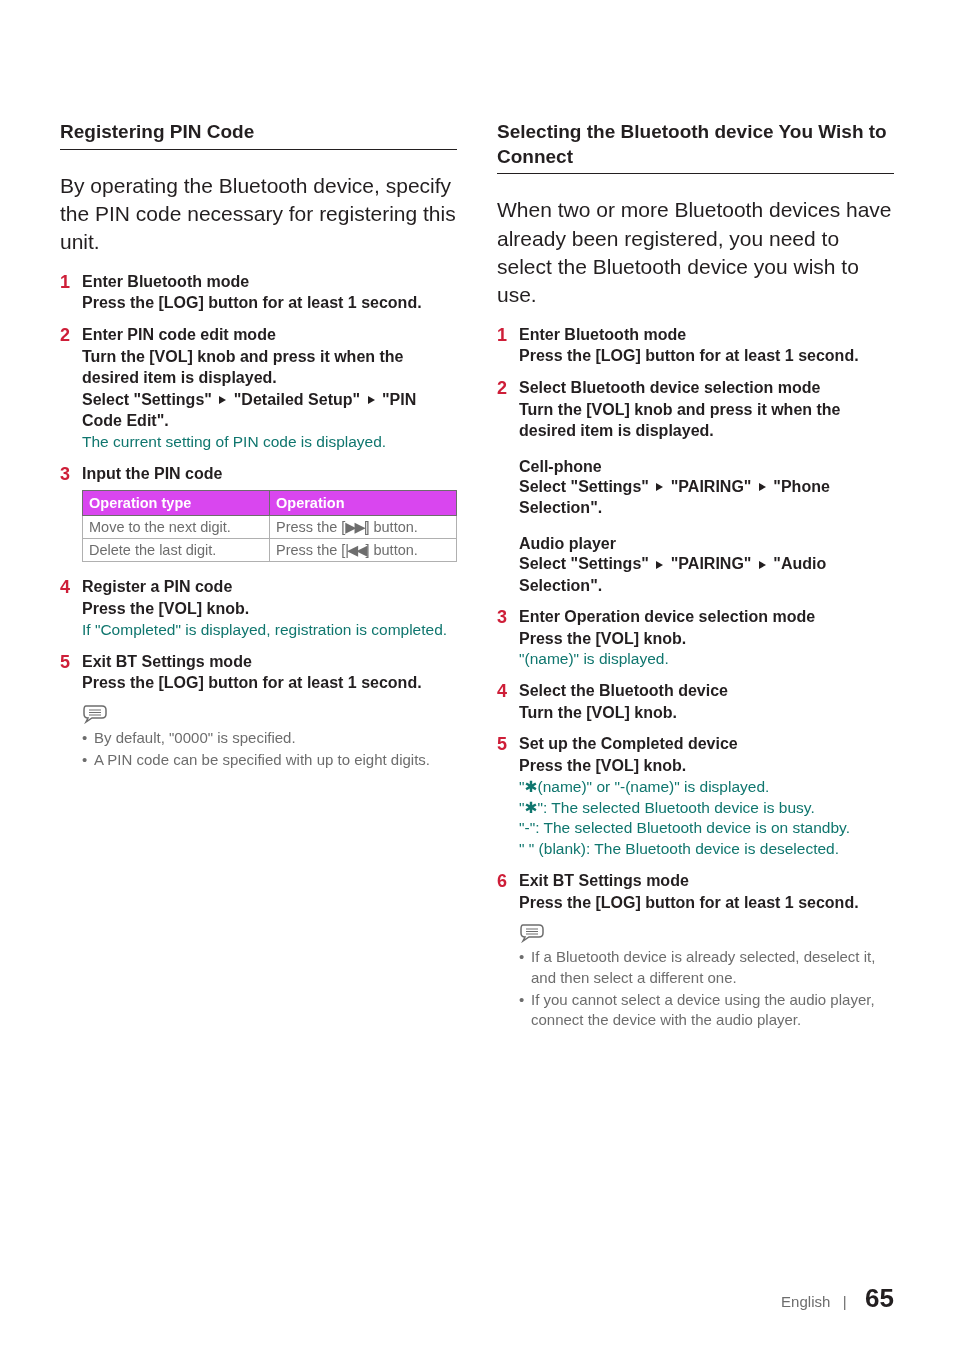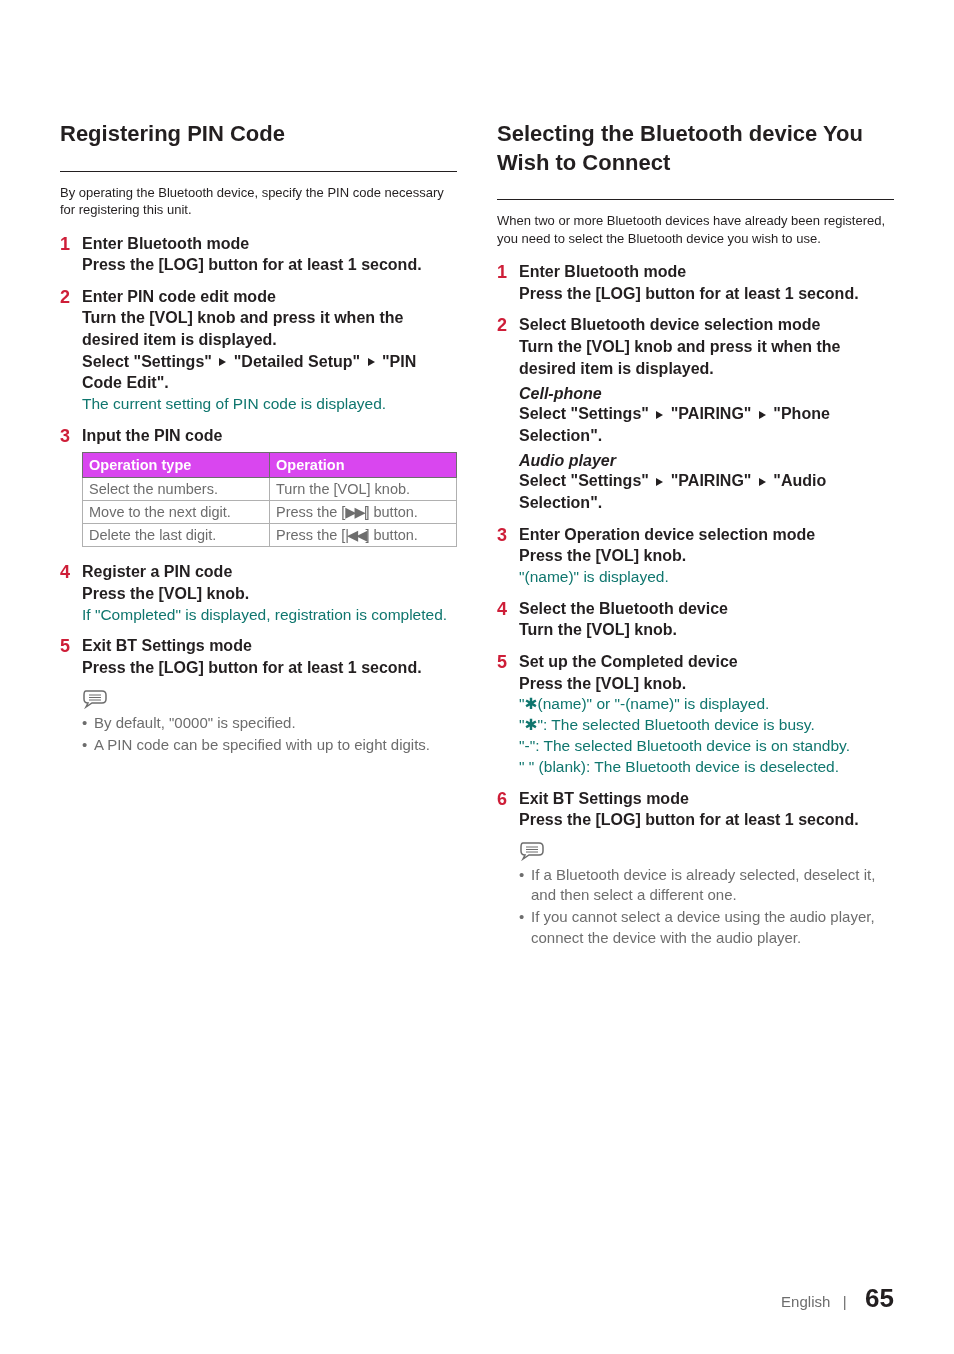--- a/index.html
+++ b/index.html
@@ -14,30 +14,30 @@
   }
   .columns {
     display: flex;
     gap: 40px;
   }
   .col {
     flex: 1;
     min-width: 0;
   }
   .section-title {
-    font-size: 22px;
+    font-size: 19px;
     font-weight: 800;
     color: #231f20;
     border-bottom: 1px solid #231f20;
-    padding-bottom: 22px;
-    margin-bottom: 12px;
+    padding-bottom: 4px;
+    margin-bottom: 22px;
     line-height: 1.3;
   }
   .intro {
-    font-size: 13px;
+    font-size: 21px;
     color: #231f20;
     line-height: 1.35;
     margin-bottom: 14px;
   }
   .step {
     display: flex;
     align-items: flex-start;
     margin-bottom: 10px;
   }
   .step-num {
@@ -65,23 +65,22 @@
   }
   .step-body .step-note {
     font-size: 15.5px;
     font-weight: 400;
     color: #0f766e;
     line-height: 1.35;
   }
   .subhead {
     font-size: 16px;
     font-weight: 800;
-    font-style: italic;
-    color: #231f20;
-    margin-top: 6px;
+    color: #231f20;
+    margin-top: 16px;
   }
   .arrow {
     display: inline-block;
     width: 0;
     height: 0;
     border-top: 4px solid transparent;
     border-bottom: 4px solid transparent;
     border-left: 7px solid #231f20;
     margin: 0 3px 0 3px;
     vertical-align: middle;
@@ -181,24 +180,20 @@
 
     <div class="step">
       <div class="step-num">3</div>
       <div class="step-body">
         <div class="step-title">Input the PIN code</div>
         <table class="op-table">
           <tbody>
               <tr>
             <th>Operation type</th>
             <th>Operation</th>
-          </tr>
-          <tr>
-            <td>Select the numbers.</td>
-            <td>Turn the [VOL] knob.</td>
           </tr>
           <tr>
             <td>Move to the next digit.</td>
             <td>
               <span>Press the [</span><span class="glyph-icon">▶▶|</span><span>] button.</span>
             </td>
           </tr>
           <tr>
             <td>Delete the last digit.</td>
             <td>

